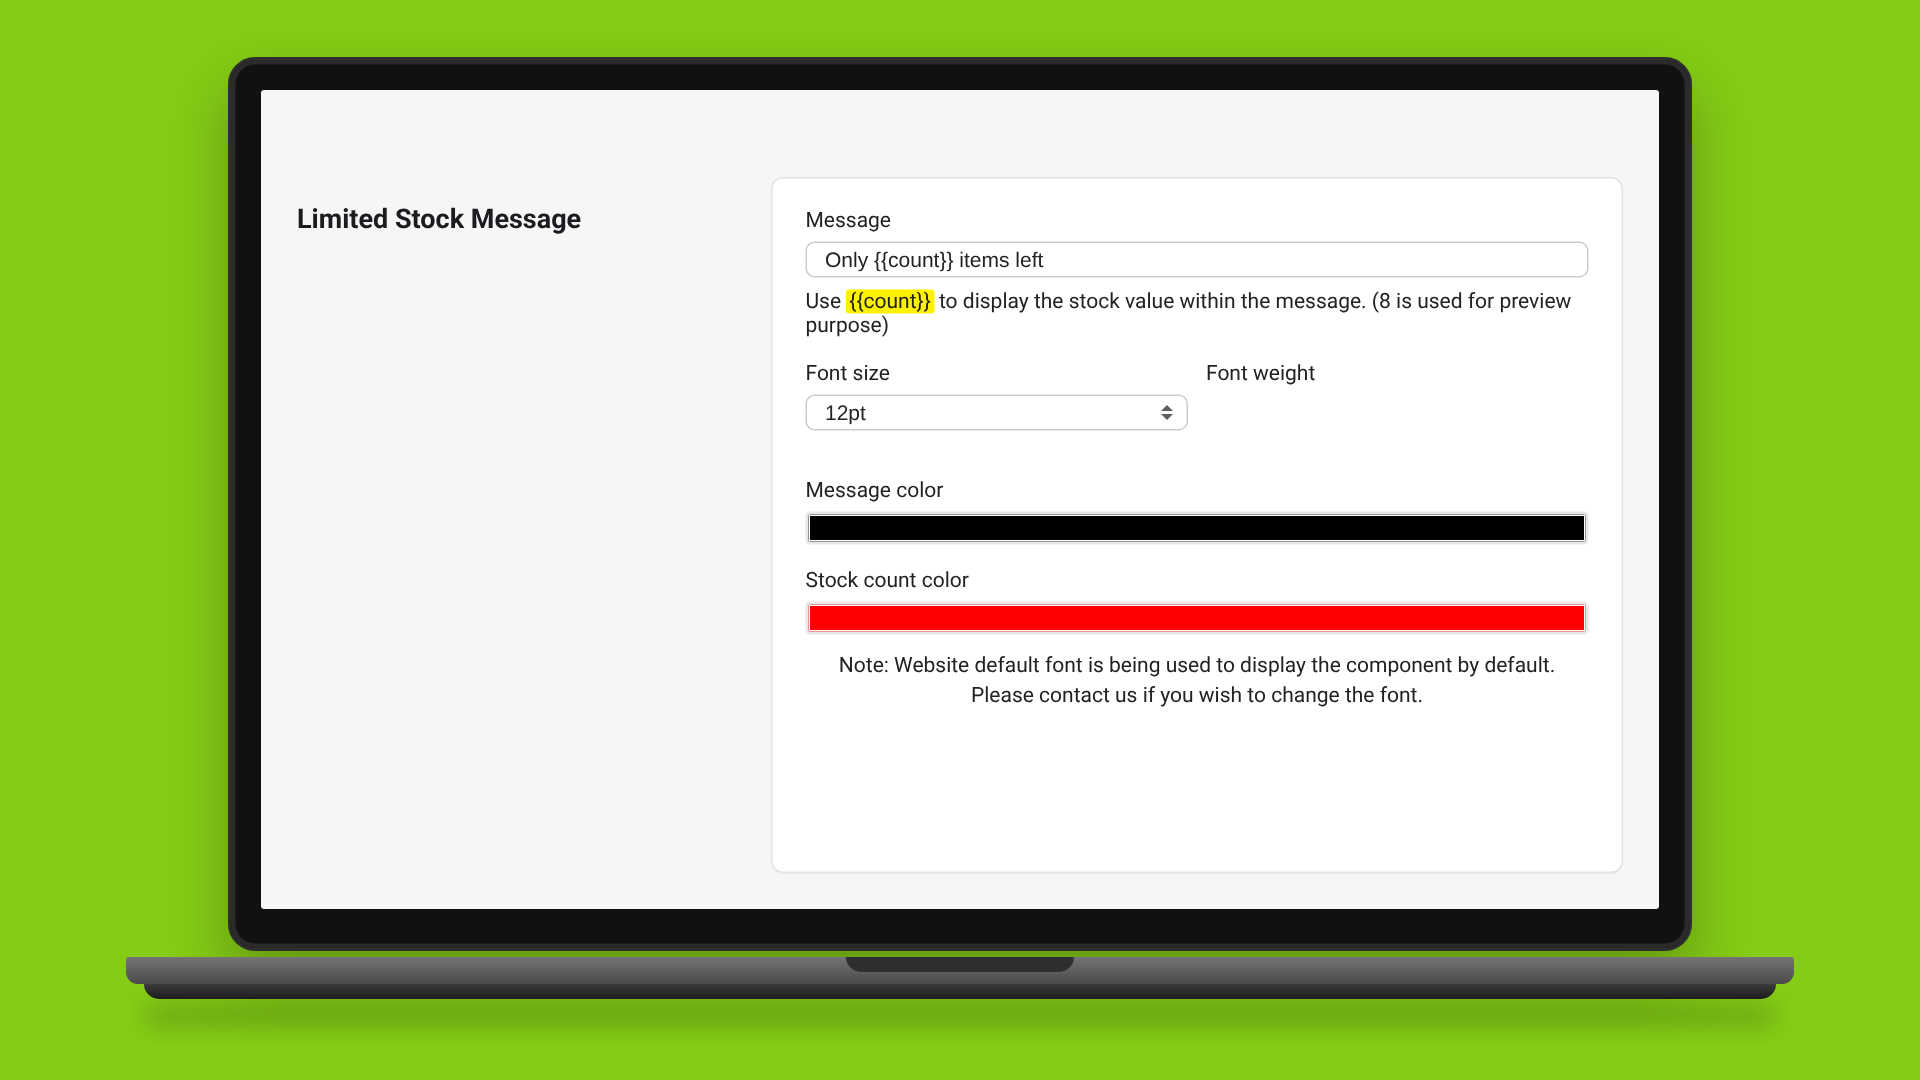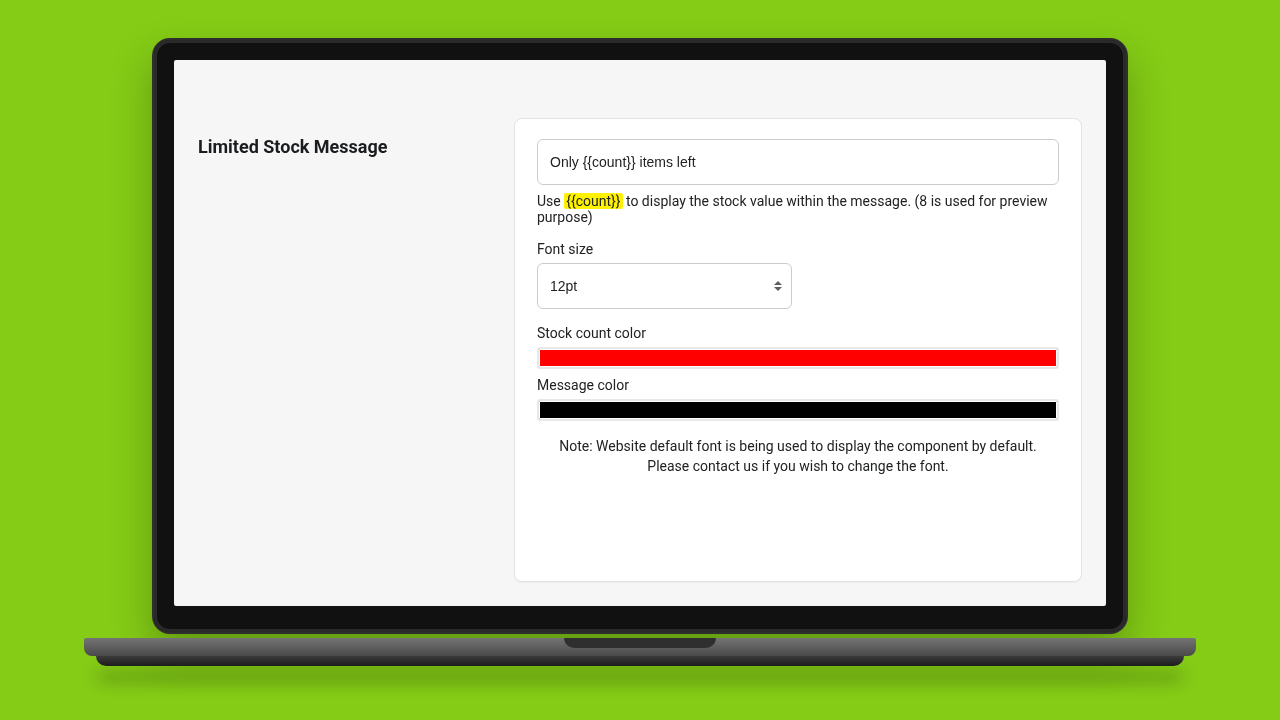--- a/index.html
+++ b/index.html
@@ -121,21 +121,21 @@
   .label {
     font-size: 14px;
     color: #202223;
     margin-bottom: 6px;
     display: block;
   }
 
   .text-input {
     width: 100%;
     box-sizing: border-box;
-    height: 46px;
+    height: 24px;
     padding: 0 12px;
     font-size: 14px;
     border: 1px solid #c9cccf;
     border-radius: 6px;
     background: #fff;
     color: #202223;
   }
 
   .help {
     margin-top: 8px;
@@ -144,21 +144,21 @@
   }
   .tag {
     background: #fff200;
     padding: 0 2px;
     border-radius: 2px;
   }
 
   .row {
     display: flex;
     gap: 12px;
-    margin-bottom: 16px;
+    margin-bottom: 32px;
   }
   .col { flex: 1 1 0; }
 
   .select-wrap {
     position: relative;
   }
   .select-wrap .text-input {
     padding-right: 30px;
   }
   .sort-icon {
@@ -207,46 +207,48 @@
 
         <div class="app">
 
           <aside class="sidebar">
             <h2>Limited Stock Message</h2>
           </aside>
 
           <section class="card">
 
             <div class="field">
+              <span class="label">Message</span>
               <input class="text-input" type="text" value="Only {{count}} items left" style="">
               <div class="help">
                 <span>Use </span><span class="tag">{{count}}</span><span> to display the stock value within the message. (8 is used for preview purpose)</span>
               </div>
             </div>
 
             <div class="row">
               <div class="col">
                 <span class="label">Font size</span>
                 <div class="select-wrap">
                   <input class="text-input" readonly="" value="12pt" style="">
                   <span class="sort-icon"></span>
                 </div>
               </div>
               <div class="col">
+                <span class="label">Font weight</span>
               </div>
+            </div>
+
+            <div class="field">
+              <span class="label">Message color</span>
+              <div class="color-strip" style="background:#000000"></div>
             </div>
 
             <div class="field" style="margin-bottom:8px">
               <span class="label">Stock count color</span>
               <div class="color-strip" style="background:#ff0000"></div>
-            </div>
-
-            <div class="field">
-              <span class="label">Message color</span>
-              <div class="color-strip" style="background:#000000"></div>
             </div>
 
             <div class="note">Note: Website default font is being used to display the component by default. Please contact us if you wish to change the font.</div>
 
           </section>
 
         </div>
 
       </div>
     </div>

